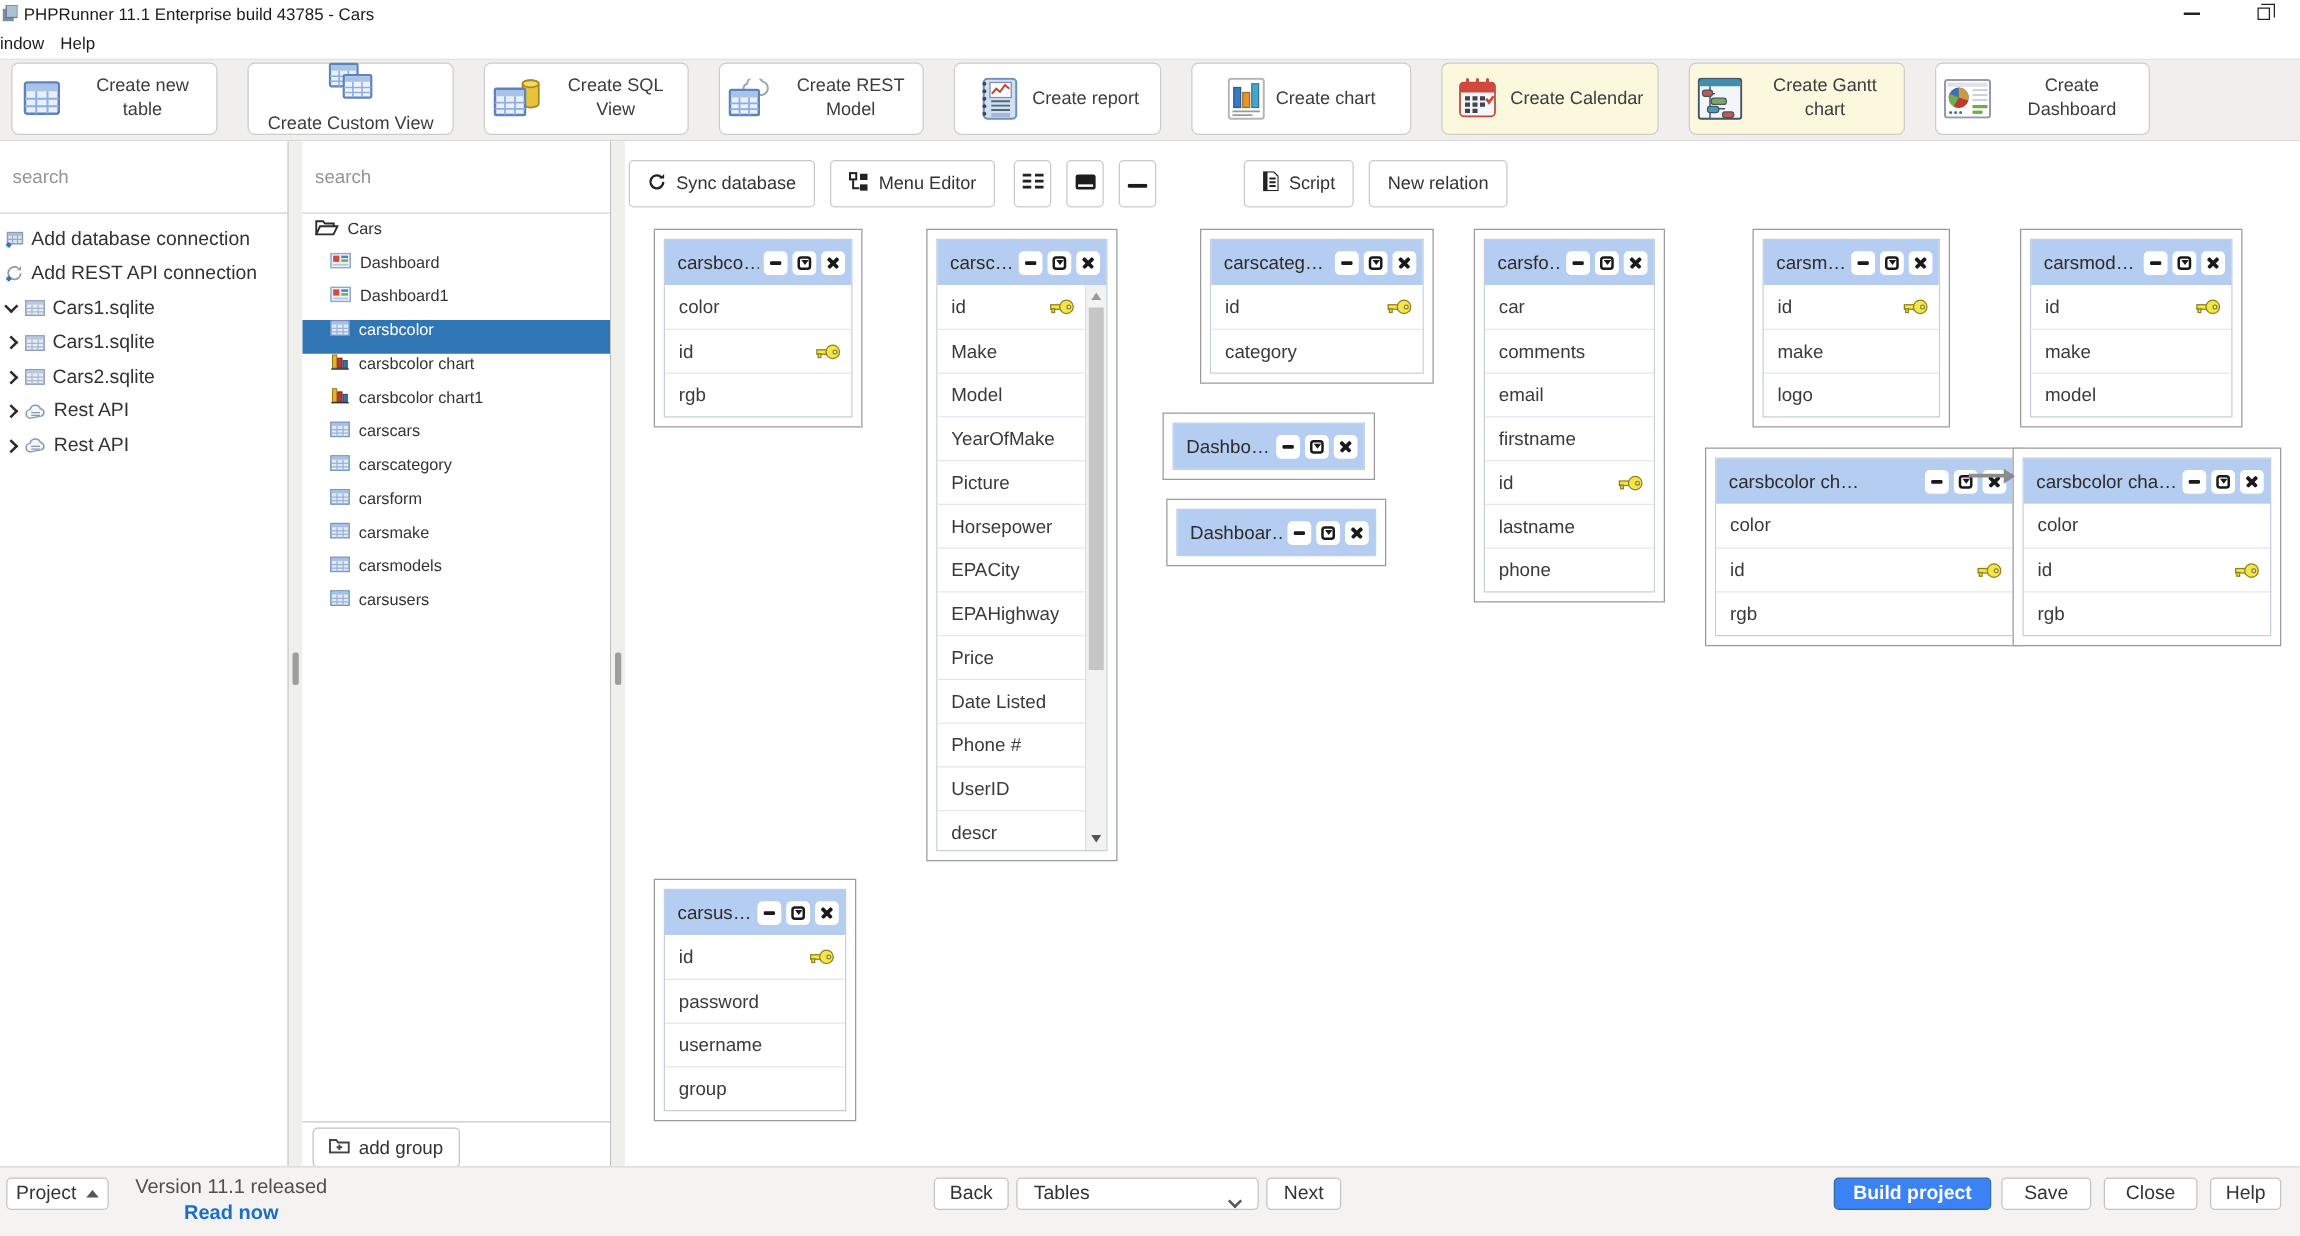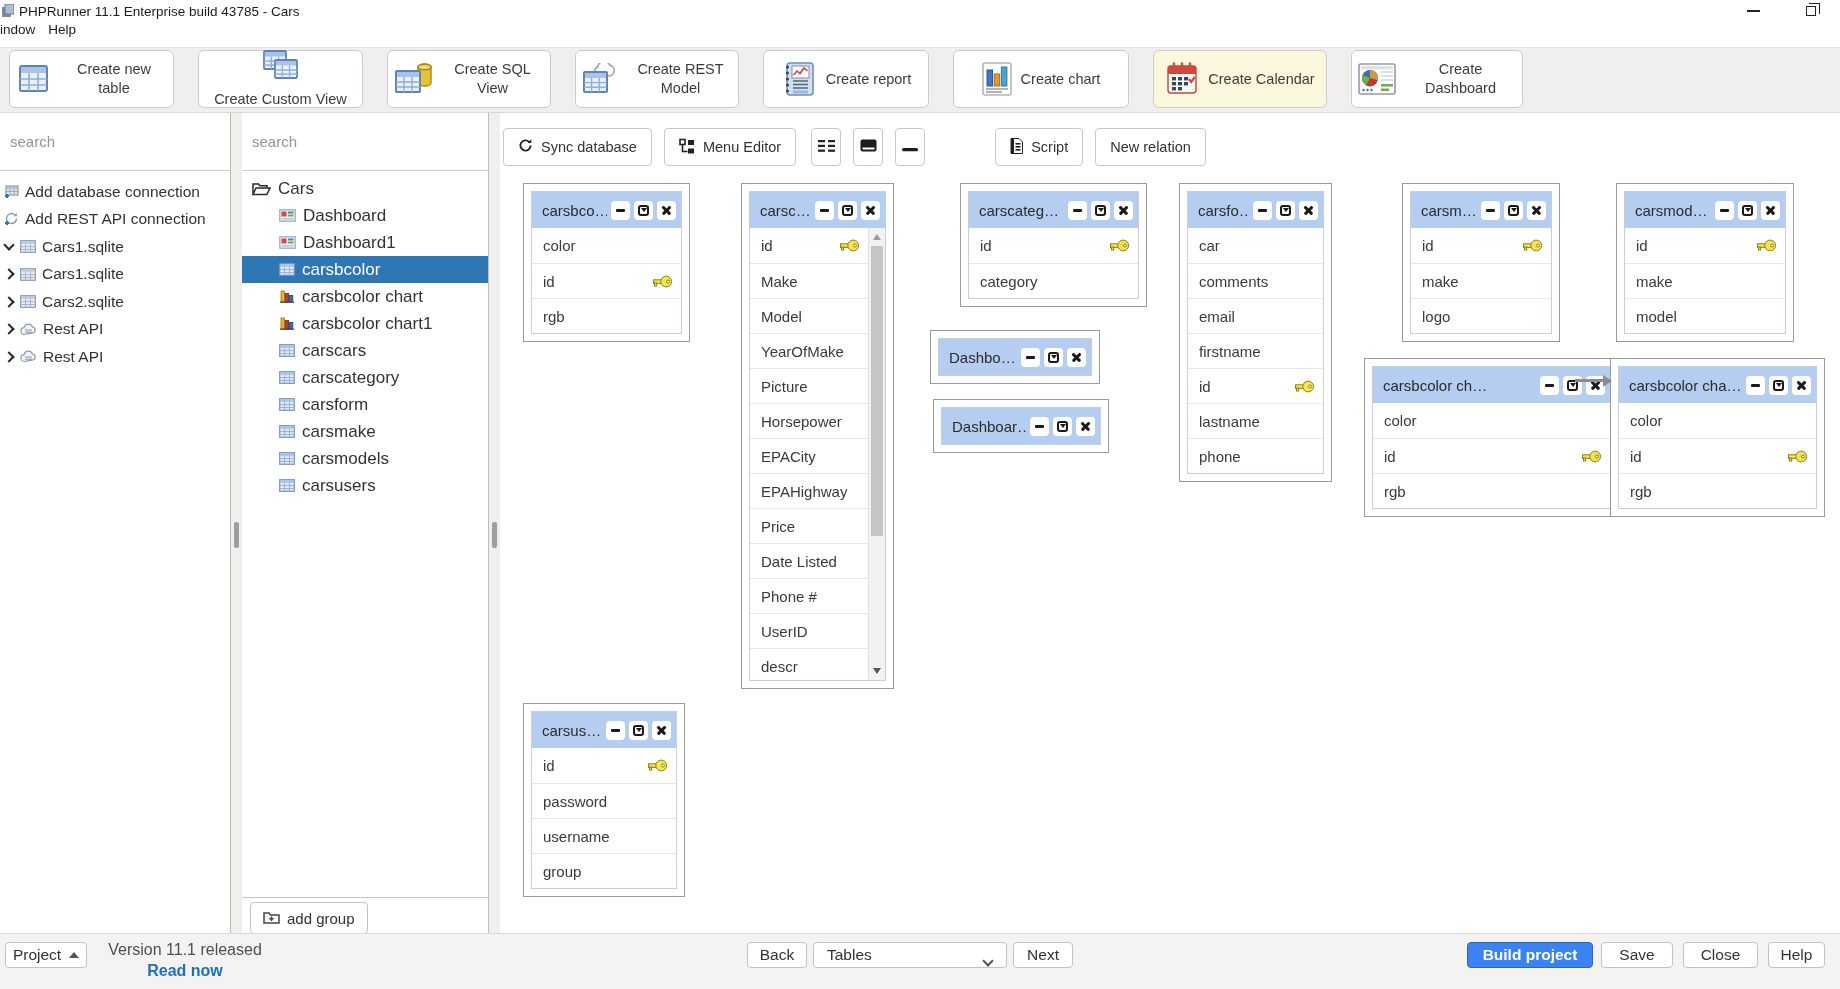--- a/index.html
+++ b/index.html
@@ -10,21 +10,21 @@
   #titlebar{position:absolute;left:0;top:0;width:1840px;height:22px;background:#fff;
     display:flex;align-items:center;font-size:13.5px;color:#1c1c1c;text-align:center;}
   #appicon{margin:0 5px 0 2px;display:inline-flex;}
   .wctl{position:absolute;top:2px;width:30px;height:18px;display:flex;align-items:center;justify-content:center;}
   #win-min{left:1738px;}
   #win-min i{display:block;width:13px;height:2px;background:#222;}
   #win-rest{left:1796px;}
   #win-rest i{display:block;width:10px;height:10px;border:1.6px solid #222;position:relative;background:#fff;}
   #win-rest i:before{content:'';position:absolute;left:2px;top:-4px;width:10px;height:10px;border:1.6px solid #222;border-left:none;border-bottom:none;}
   #menubar{position:absolute;left:0;top:22px;width:1840px;height:25px;background:#fff;
-    display:flex;align-items:flex-start;gap:13px;font-size:13.5px;color:#1c1c1c;}
+    display:flex;align-items:center;gap:13px;font-size:13.5px;color:#1c1c1c;}
   #menubar span{cursor:default;}
 
   
   #ribbon{position:absolute;left:0;top:47px;width:1840px;height:66px;background:#f0efed;
     border-top:1px solid #e2e2e0;border-bottom:1px solid #d7d7d5;
     display:flex;gap:24px;padding:2px 0 0 9px;align-items:flex-start;}
   .rbtn{height:58px;background:#fff;border:1px solid #ccc;border-radius:6px;
     display:flex;align-items:center;justify-content:center;gap:9px;padding:0 6px;cursor:pointer;}
   .rbtn.hl{background:#fbf8de;}
   .rlabel{font-size:14.5px;color:#3c3c3c;text-align:center;line-height:1.3;}
@@ -43,24 +43,24 @@
   .search-row input::placeholder{color:#949494;}
 
   .clist{padding-top:7px;}
   .crow{display:flex;align-items:center;height:27.5px;font-size:15.5px;color:#333;padding-left:3px;cursor:default;white-space:nowrap;}
   .crow .ic{display:inline-flex;margin-right:6px;flex:none;}
   .exp{width:8px;height:8px;border-right:2px solid #2b2b2b;border-bottom:2px solid #2b2b2b;display:inline-block;margin:0 7px 0 2px;flex:none;}
   .exp.collapsed{transform:rotate(-45deg);}
   .exp.expanded{transform:rotate(45deg);margin-top:-3px;}
 
   .tlist{padding-top:4px;}
-  .trow{display:flex;align-items:center;height:27px;font-size:17px;color:#333;cursor:default;white-space:nowrap;}
+  .trow{display:flex;align-items:flex-start;height:27px;font-size:13px;color:#333;cursor:default;white-space:nowrap;}
   .trow .ic{display:inline-flex;margin-right:7px;flex:none;}
   .trow.lvl0{padding-left:10px;}
-  .trow.lvl1{padding-left:37px;}
+  .trow.lvl1{padding-left:22px;}
   .trow.sel{background:#2f76b5;color:#fff;}
   #addgrp-row{position:absolute;left:0;right:0;top:784px;bottom:0;border-top:1px solid #c6c6c6;}
   #addgrp-btn{position:absolute;left:8px;top:4px;height:32px;background:#fff;border:1px solid #c3c3c3;border-radius:4px;
     display:flex;align-items:center;gap:7px;padding:0 12px;font-size:15px;color:#333;cursor:pointer;}
 
   
   #dtoolbar{position:absolute;left:3px;top:15px;display:flex;gap:12px;align-items:center;}
   .dtb{height:38px;background:#fff;border:1px solid #c9c9c9;border-radius:4px;display:flex;align-items:center;gap:8px;
     padding:0 14px;font-size:14.5px;color:#333;cursor:pointer;}
   .dtb-ic{width:30px;justify-content:center;padding:0;}
@@ -230,20 +230,36 @@
             <rect x="7" y="20" width="4" height="3.4"></rect>
             <rect x="13" y="20" width="4" height="3.4"></rect>
             <rect x="19" y="20" width="4" height="3.4"></rect>
             <rect x="7" y="25" width="4" height="3.4"></rect>
             <rect x="13" y="25" width="4" height="3.4"></rect>
           </g>
           <path d="M24 17l2.2 3 3.6-5" fill="none" stroke="#cf4a3d" stroke-width="2.2"></path>
         </svg>
       </span>
       <div class="rlabel">Create Calendar</div>
+    </div>
+    <div class="rbtn hl" style="width: 173px;">
+      <span class="ric">
+        <svg width="36" height="34" viewBox="0 0 36 34">
+          <rect x="1" y="1" width="34" height="32" rx="2" fill="#f2f6f8" stroke="#456" stroke-width="1.6"></rect>
+          <rect x="2" y="2" width="32" height="5" fill="#3e8fae"></rect>
+          <g stroke="#456" stroke-width="1.2" fill="none">
+            <path d="M10 7v26M10 13h4M16 19h4M14 25h8"></path>
+          </g>
+          <rect x="4" y="10" width="8" height="5" rx="2" fill="#c05a50" stroke="#456"></rect>
+          <rect x="11" y="16.5" width="12" height="5" rx="2" fill="#7ba85c" stroke="#456"></rect>
+          <rect x="8" y="23" width="9" height="5" rx="2" fill="#4d9ab0" stroke="#456"></rect>
+          <rect x="20" y="27.5" width="9" height="4.5" rx="2" fill="#c05a50" stroke="#456"></rect>
+        </svg>
+      </span>
+      <div class="rlabel">Create Gantt chart</div>
     </div>
     <div class="rbtn" style="width: 172px;">
       <span class="ric">
         <svg width="38" height="32" viewBox="0 0 38 32">
           <rect x="1" y="1" width="36" height="30" rx="2" fill="#fff" stroke="#99a" stroke-width="1.6"></rect>
           <rect x="3" y="3" width="32" height="3.5" fill="#dfe3e8"></rect>
           <circle cx="12" cy="15" r="8" fill="#3e6fb4"></circle>
           <path d="M12 15 12 7 A8 8 0 0 1 19.6 17.5z" fill="#cc9944"></path>
           <path d="M12 15 19.6 17.5 A8 8 0 0 1 8 22.4z" fill="#c0392b"></path>
           <path d="M12 15 8 22.4 A8 8 0 0 1 4.6 12z" fill="#6fae48"></path>

